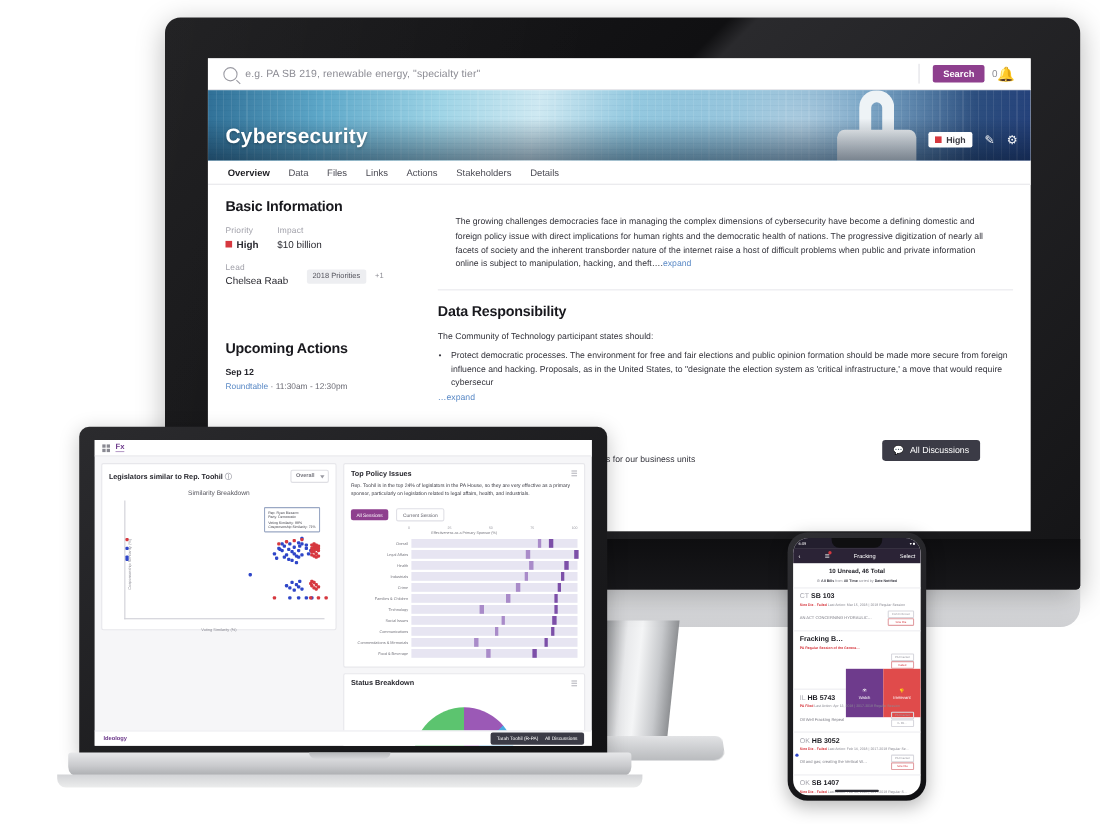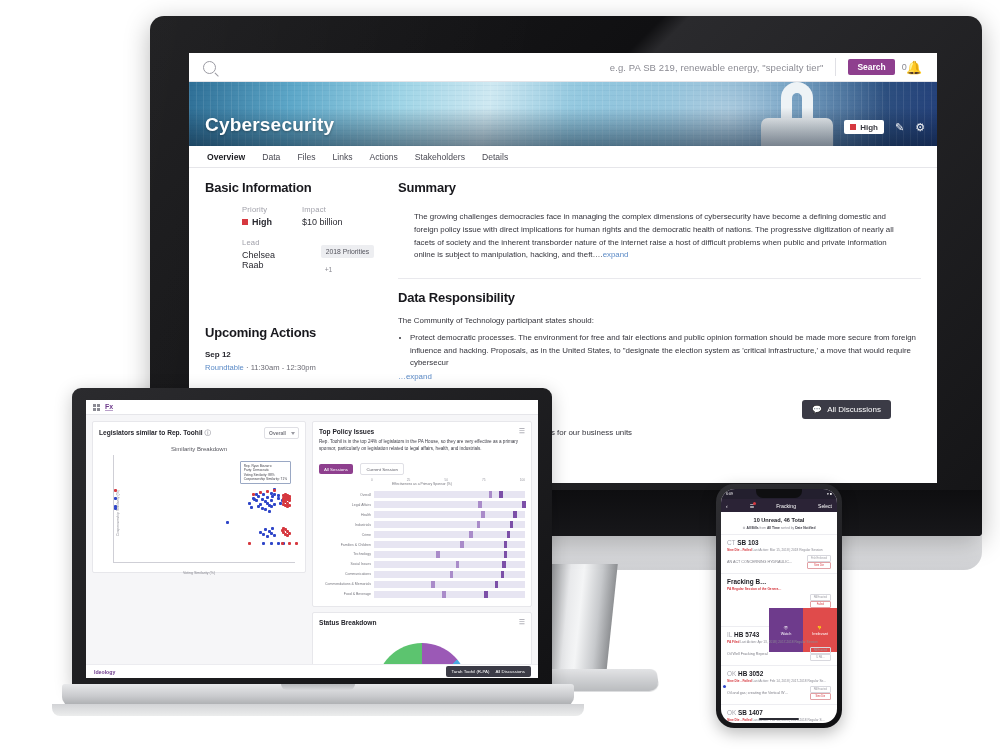--- a/index.html
+++ b/index.html
@@ -47,21 +47,21 @@
     position:absolute;left:512px;top:668px;width:146px;height:24px;
     background:linear-gradient(180deg,#e2e3e5,#b9bbbe);
     border-radius:6px 6px 10px 10px;
     transform:perspective(200px) rotateX(22deg);
   }
 
   
   .app-topbar{height:29px;background:#fff;border-bottom:1px solid #e4e4e8;display:flex;align-items:center;padding:0 14px;box-sizing:border-box;}
   .srch-ico{width:11px;height:11px;border:1.4px solid #9b9ba3;border-radius:50%;position:relative;flex:0 0 auto;margin-right:7px;}
   .srch-ico:after{content:"";position:absolute;right:-4px;bottom:-3px;width:5px;height:1.4px;background:#9b9ba3;transform:rotate(45deg);}
-  .srch-ph{font-size:9.5px;color:#8b8b93;flex:1;letter-spacing:.1px;text-align:right;}
+  .srch-ph{font-size:9.5px;color:#8b8b93;flex:1;letter-spacing:.1px;}
   .topbar-div{width:1px;height:18px;background:#e0e0e5;margin:0 12px;}
   .btn-search{background:#8e3f8e;color:#fff;font-size:8.5px;font-weight:bold;padding:4px 9px;border-radius:2px;border:0;line-height:1;}
   .topbar-count{font-size:9px;color:#8b8b93;margin-left:7px;}
   .bell{margin-left:auto;font-size:13px;color:#3a3a42;line-height:1;}
 
   .hero{
     position:relative;height:64px;overflow:hidden;
     background:
       radial-gradient(circle at 72% 58%, rgba(255,255,255,.55) 0%, rgba(255,255,255,0) 30%),
       linear-gradient(100deg,#2f6f96 0%,#5ea8c9 14%,#9ed4e6 28%,#cfe9f2 40%,#8fc6de 52%,#63a9cc 64%,#3f7fae 78%,#2d4f7f 92%,#24407a 100%);
@@ -83,21 +83,21 @@
   .tabsbar{display:flex;gap:17px;padding:6px 18px 5px;border-bottom:1px solid #e6e6ea;background:#fff;}
   .tab{font-size:8.6px;color:#4a4a53;}
   .tab.active{color:#1d1d22;font-weight:bold;}
 
   .content{display:flex;padding:12px 16px 0;gap:18px;}
   .col-l{width:175px;flex:0 0 175px;}
   .col-r{flex:1;}
   h3.sec{font-size:13px;font-weight:bold;color:#18181d;margin:0 0 10px;letter-spacing:-.2px;}
   .flabel{font-size:7.6px;color:#a1a1aa;margin-bottom:3px;letter-spacing:.2px;}
   .fval{font-size:9px;color:#2a2a31;}
-  .grid2{display:flex;gap:30px;margin-bottom:11px;margin-left:37px;}
+  .grid2{display:flex;gap:17px;margin-bottom:11px;}
   .prio{display:flex;align-items:center;gap:4px;font-size:9px;color:#2a2a31;font-weight:bold;}
   .prio-sq{width:6px;height:6px;background:#d6383f;}
   .tagchip{display:inline-block;background:#edeef1;color:#54545d;font-size:6.8px;padding:3px 5px;border-radius:2px;}
   .tagplus{font-size:6.8px;color:#8b8b93;margin-left:4px;}
   .ptext{font-size:7.9px;line-height:1.62;color:#33333b;margin:16px;}
   .expand{color:#5b8ac6;}
   .hr{height:1px;background:#e9e9ed;margin:12px 0 11px;}
   .act-date{font-size:8px;font-weight:bold;color:#26262d;margin-bottom:4px;}
   .act-txt{font-size:8px;color:#33333b;line-height:1.45;}
   .act-meta{font-size:7.6px;color:#6b6b74;margin-top:2px;}
@@ -275,21 +275,20 @@
           <h3 class="sec">Upcoming Actions</h3>
           <div class="act-date">Sep 12</div>
           <div class="act-meta">
             <span class="act-link">Roundtable</span>
             <span> · </span>
             <span>11:30am - 12:30pm</span>
           </div>
         </div>
 
         <div class="col-r">
-          <h3 class="sec">Summary</h3>
           <p class="ptext">
             <span>The growing challenges democracies face in managing the complex dimensions of cybersecurity have become a defining domestic and foreign policy issue with direct implications for human rights and the democratic health of nations. The progressive digitization of nearly all facets of society and the inherent transborder nature of the internet raise a host of difficult problems when public and private information online is subject to manipulation, hacking, and theft….</span><span class="expand">expand</span>
           </p>
           <div class="hr"></div>
 
           <h3 class="sec">Data Responsibility</h3>
           <div class="tail">The Community of Technology participant states should:</div>
           <ul class="bullets">
             <li>Protect democratic processes. The environment for free and fair elections and public opinion formation should be made more secure from foreign influence and hacking. Proposals, as in the United States, to "designate the election system as 'critical infrastructure,' a move that would require cybersecur</li>
           </ul>

